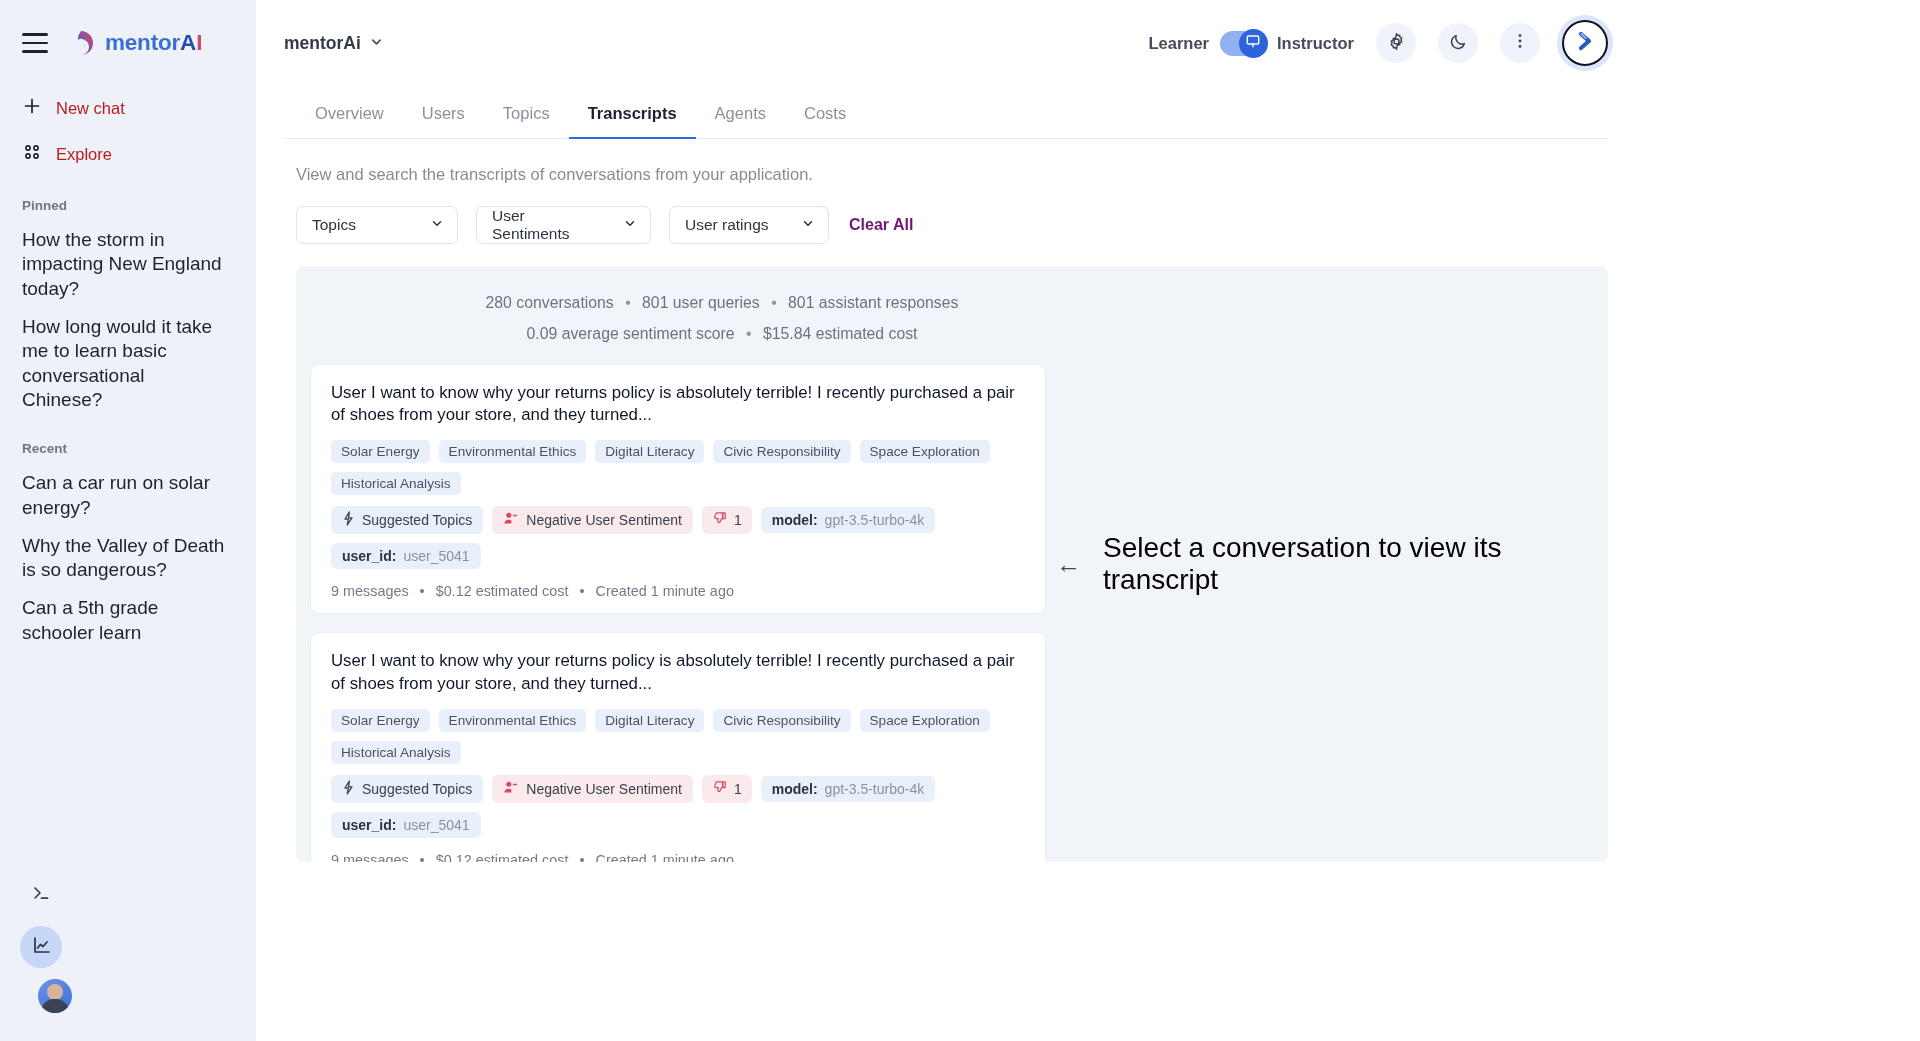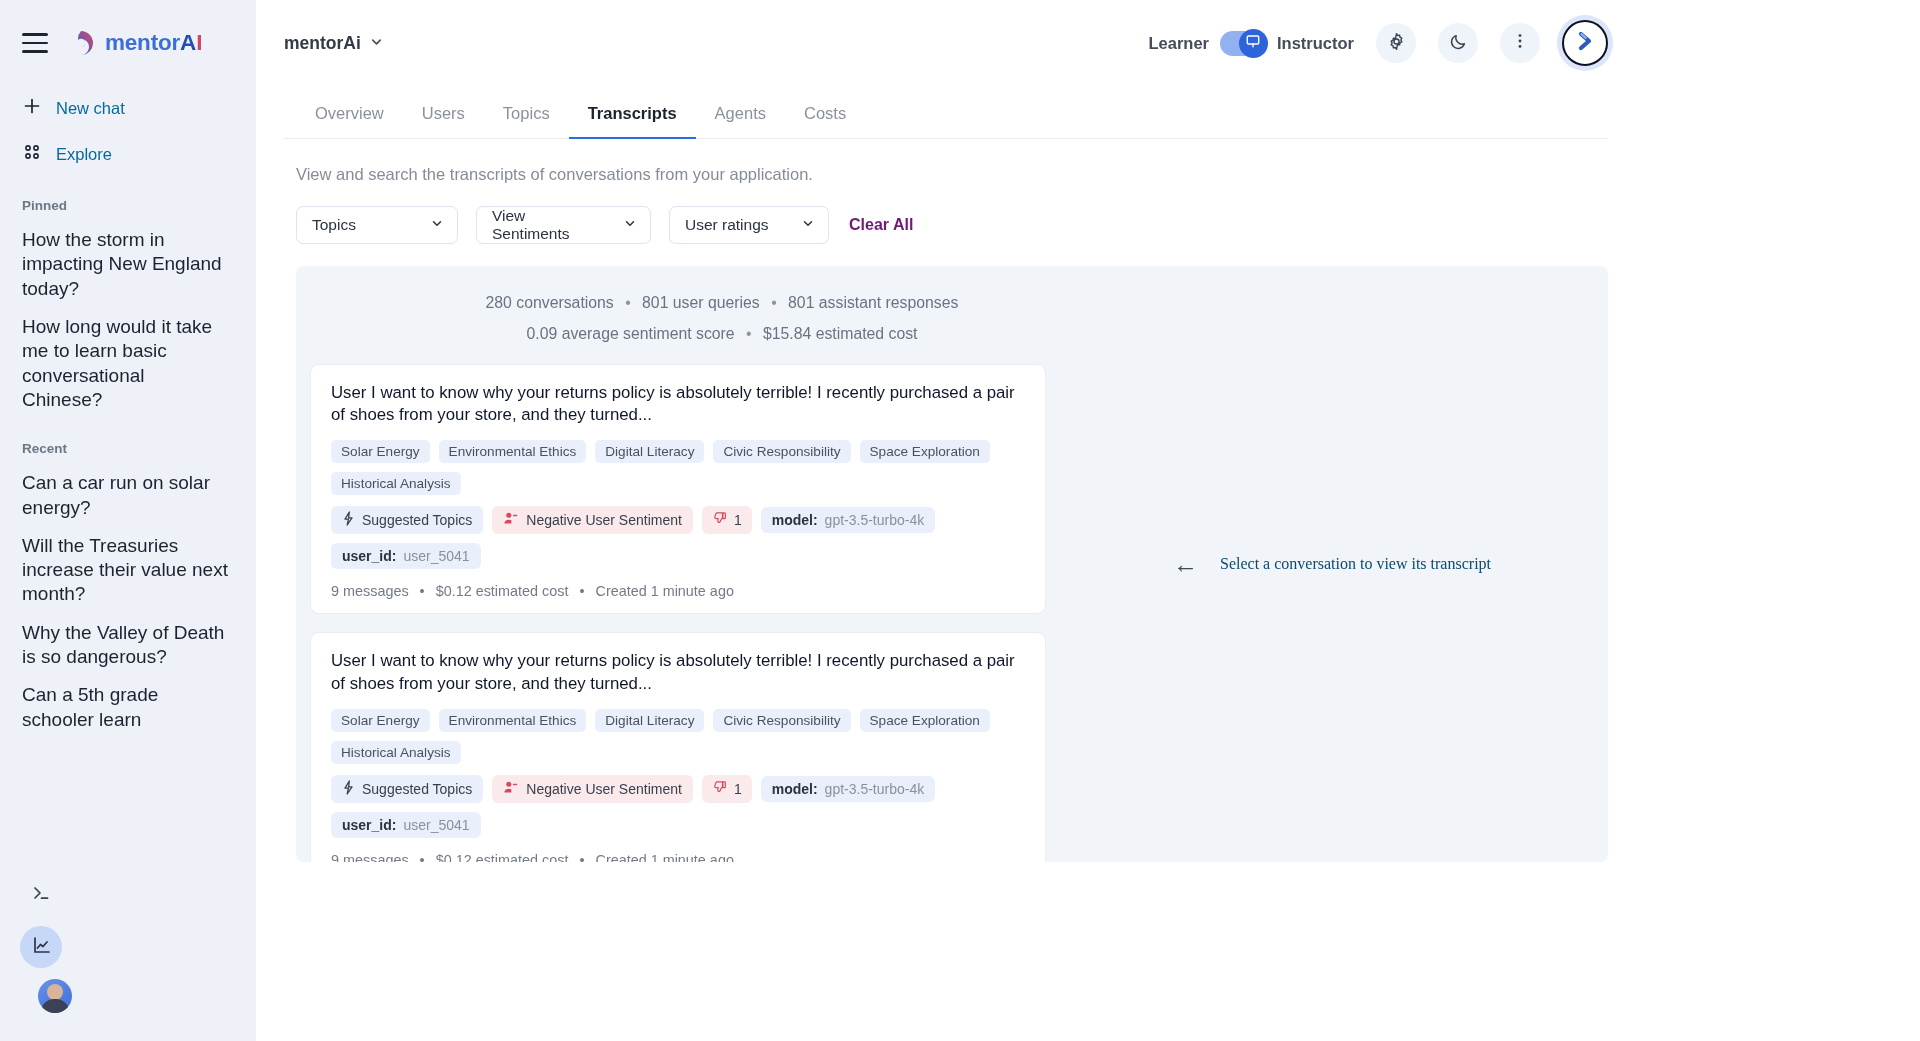--- a/index.html
+++ b/index.html
@@ -22,21 +22,21 @@
   }
   .sb-top { display: flex; align-items: center; height: 86px; padding: 0 22px; gap: 18px; }
   .hamburger { width: 26px; height: 20px; display: flex; flex-direction: column; justify-content: space-between; cursor: pointer; }
   .hamburger i { display: block; height: 2.6px; background: #1d2430; border-radius: 2px; }
   .brand { display: flex; align-items: center; gap: 9px; cursor: pointer; }
   .brand-logo { width: 30px; height: 30px; }
   .brand-name { font-size: 22.5px; font-weight: 700; letter-spacing: -0.2px; }
   .bn-a { color: #3b6fd4; } .bn-b { color: #1f4fb6; } .bn-c { color: #d0486c; }
 
   .sb-action { display: flex; align-items: center; gap: 14px; padding: 0 22px; height: 44px; cursor: pointer; }
-  .sb-action .lbl { font-size: 16.5px; color: #0369a1; }
+  .sb-action .lbl { font-size: 16.5px; color: #b91c1c; }
   .sb-action svg { flex: 0 0 20px; }
 
   .sb-group-title {
     font-size: 13.5px; color: #6e7786; font-weight: 600;
     padding: 0 22px; margin-top: 22px; margin-bottom: 8px;
   }
   .sb-item {
     font-size: 19px; line-height: 1.28; color: #1c2330;
     padding: 7px 26px 7px 22px; cursor: pointer;
   }
@@ -115,21 +115,21 @@
   .badge.senti { background: #fbeaec; color: #39404e; gap: 8px; }
   .badge.rating { background: #fbeaec; color: #39404e; padding: 5px 10px; }
   .badge.kv { background: #eaf0fb; color: #8a919e; }
   .badge.kv b { color: #2b3240; font-weight: 700; }
   .card-foot { font-size: 14.4px; color: #737a88; margin-top: 14px; }
   .card-foot .dot { margin: 0 7px; }
 
   .results-right { flex: 1; display: flex; align-items: center; justify-content: center; }
   .placeholder { display: flex; align-items: center; gap: 22px; }
   .placeholder .arrow { font-size: 25px; color: #3f4654; line-height: 1; }
-  .placeholder .ptxt { font-size: 16px; color: #0c4a6e; font-family: Liberation Serif, serif; }
+  .placeholder .ptxt { font-size: 28px; color: #000000; }
 </style>
 </head>
 <body>
 
 <div class="app">
 
   <aside class="sidebar">
     <div class="sb-top">
       <div class="hamburger">
           <i></i>
@@ -173,21 +173,20 @@
       </span>
       <span class="lbl">Explore</span>
     </div>
 
     <div class="sb-group-title">Pinned</div>
     <div class="sb-item">How the storm in impacting New England today?</div>
     <div class="sb-item">How long would it take me to learn basic conversational Chinese?</div>
 
     <div class="sb-group-title">Recent</div>
     <div class="sb-item">Can a car run on solar energy?</div>
-    <div class="sb-item">Will the Treasuries increase their value next month?</div>
     <div class="sb-item">Why the Valley of Death is so dangerous?</div>
     <div class="sb-item">Can a 5th grade schooler learn</div>
 
     <div class="sb-bottom">
       <div class="sb-ico-row">
         <div class="sb-ico-btn">
           <span>
             <svg width="20" height="20" viewBox="0 0 20 20" fill="none" stroke="#39404e" stroke-width="1.7" stroke-linecap="round" stroke-linejoin="round">
                 <path d="M4 5l5 5-5 5"></path>
                 <path d="M10.5 15.2h6"></path>
@@ -290,21 +289,21 @@
       <div class="filters">
         <div class="select w1">
           <span>Topics</span>
           <span>
             <svg width="14" height="14" viewBox="0 0 16 16" fill="none" stroke="#2b3240" stroke-width="1.7" stroke-linecap="round" stroke-linejoin="round">
                 <path d="M4 6.5l4 4 4-4"></path>
               </svg>
           </span>
         </div>
         <div class="select w2">
-          <span>View Sentiments</span>
+          <span>User Sentiments</span>
           <span>
             <svg width="14" height="14" viewBox="0 0 16 16" fill="none" stroke="#2b3240" stroke-width="1.7" stroke-linecap="round" stroke-linejoin="round">
                 <path d="M4 6.5l4 4 4-4"></path>
               </svg>
           </span>
         </div>
         <div class="select w3">
           <span>User ratings</span>
           <span>
             <svg width="14" height="14" viewBox="0 0 16 16" fill="none" stroke="#2b3240" stroke-width="1.7" stroke-linecap="round" stroke-linejoin="round">

